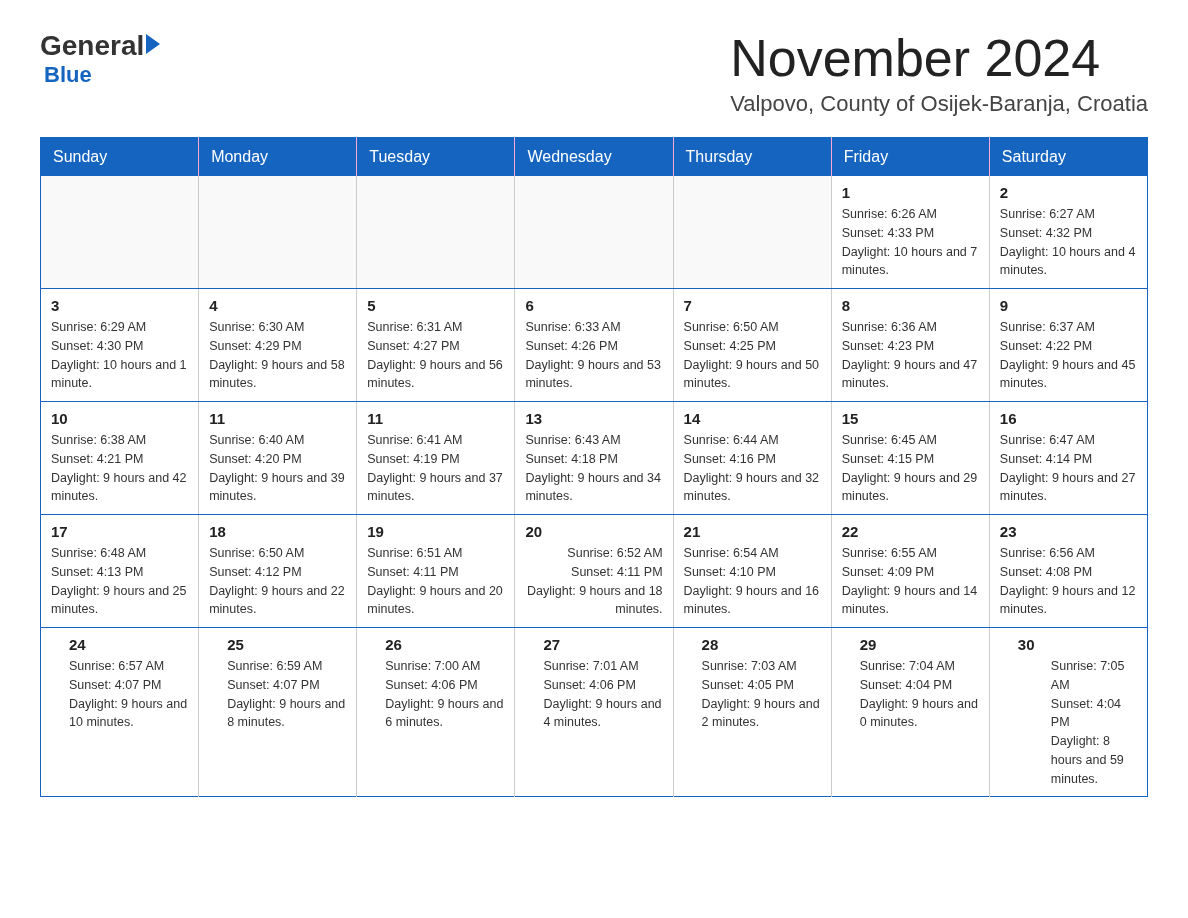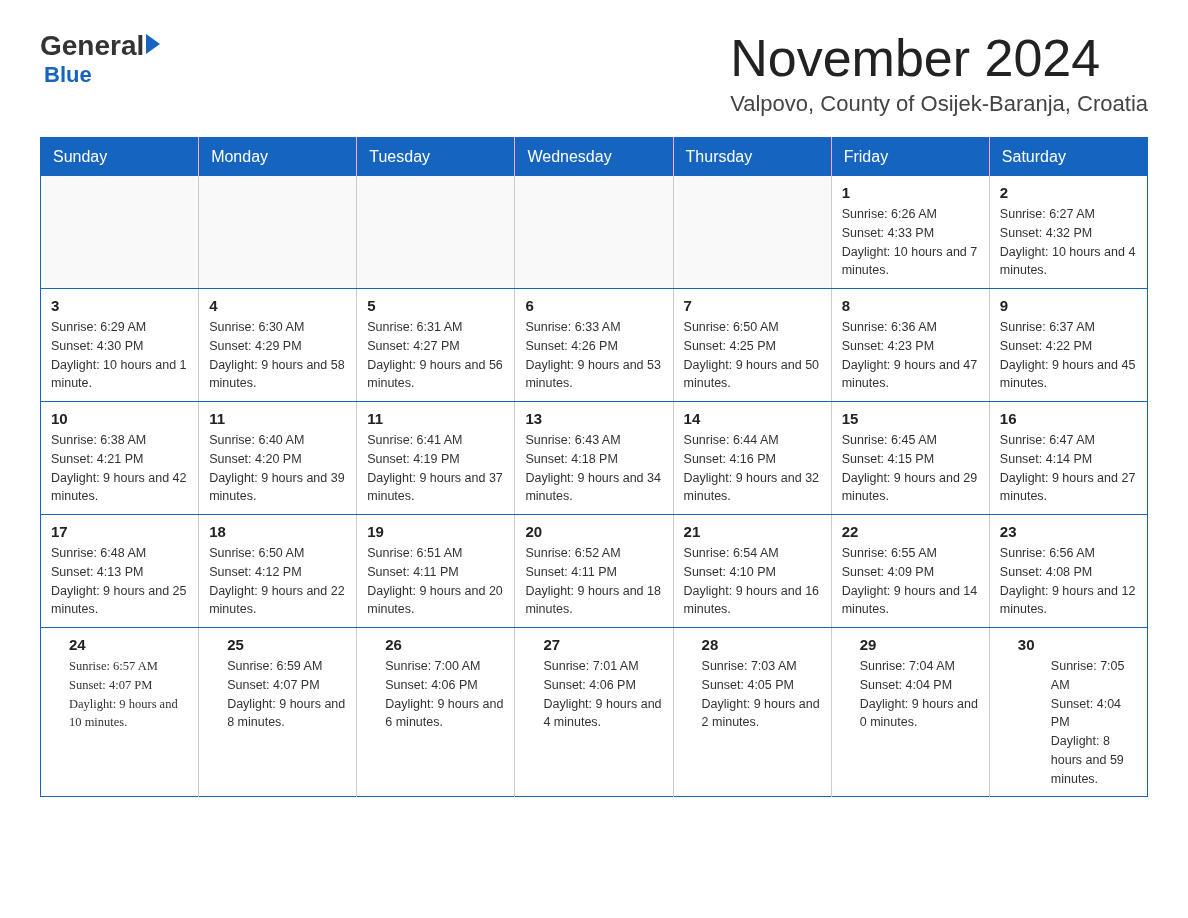--- a/index.html
+++ b/index.html
@@ -258,21 +258,21 @@
 Daylight: 9 hours and 22 minutes.</div>
         </td>
         <td>
           <div class="day-number">19</div>
           <div class="day-info" style="white-space: pre-line;">Sunrise: 6:51 AM
 Sunset: 4:11 PM
 Daylight: 9 hours and 20 minutes.</div>
         </td>
         <td>
           <div class="day-number">20</div>
-          <div class="day-info" style="white-space: pre-line;">Sunrise: 6:52 AM
+          <div class="day-info" style="white-space: pre-line; text-align: right;">Sunrise: 6:52 AM
 Sunset: 4:11 PM
 Daylight: 9 hours and 18 minutes.</div>
         </td>
         <td>
           <div class="day-number">21</div>
           <div class="day-info" style="white-space: pre-line;">Sunrise: 6:54 AM
 Sunset: 4:10 PM
 Daylight: 9 hours and 16 minutes.</div>
         </td>
         <td>
@@ -284,21 +284,21 @@
         <td>
           <div class="day-number">23</div>
           <div class="day-info" style="white-space: pre-line;">Sunrise: 6:56 AM
 Sunset: 4:08 PM
 Daylight: 9 hours and 12 minutes.</div>
         </td>
       </tr>
       <tr>
         <td>
           <div class="day-number">24</div>
-          <div class="day-info" style="white-space: pre-line; font-family: Liberation Serif, serif;">Sunrise: 6:57 AM
+          <div class="day-info" style="white-space: pre-line;">Sunrise: 6:57 AM
 Sunset: 4:07 PM
 Daylight: 9 hours and 10 minutes.</div>
         </td>
         <td>
           <div class="day-number">25</div>
           <div class="day-info" style="white-space: pre-line;">Sunrise: 6:59 AM
 Sunset: 4:07 PM
 Daylight: 9 hours and 8 minutes.</div>
         </td>
         <td>

